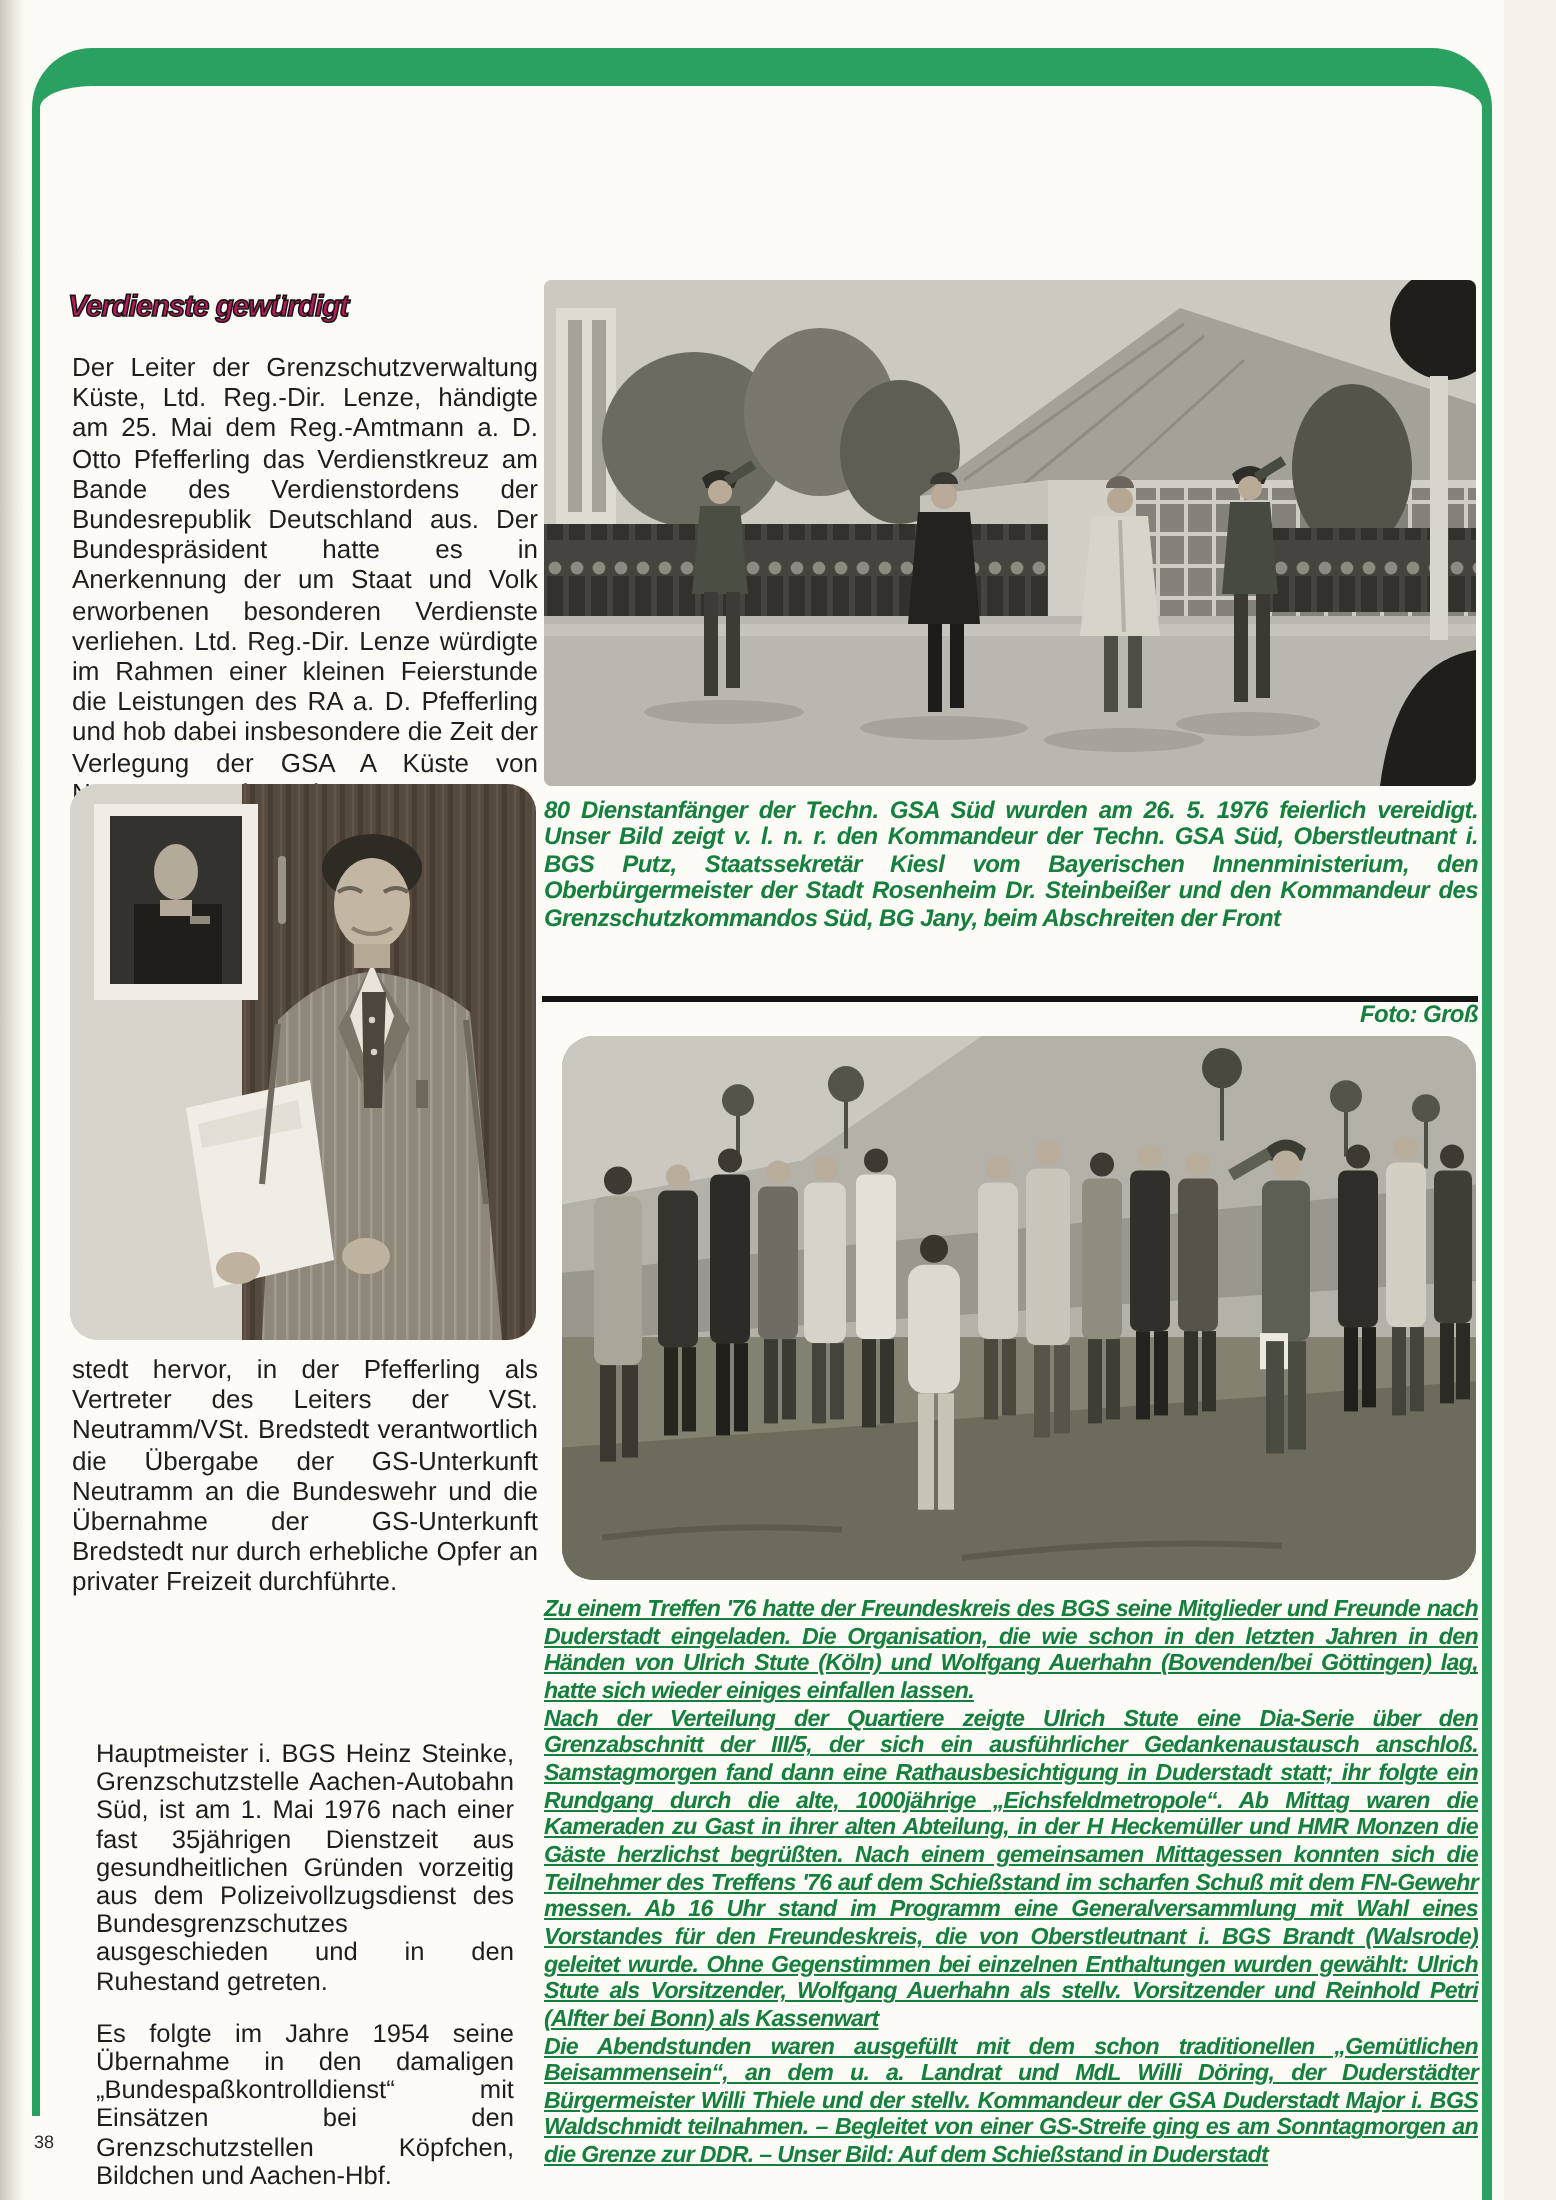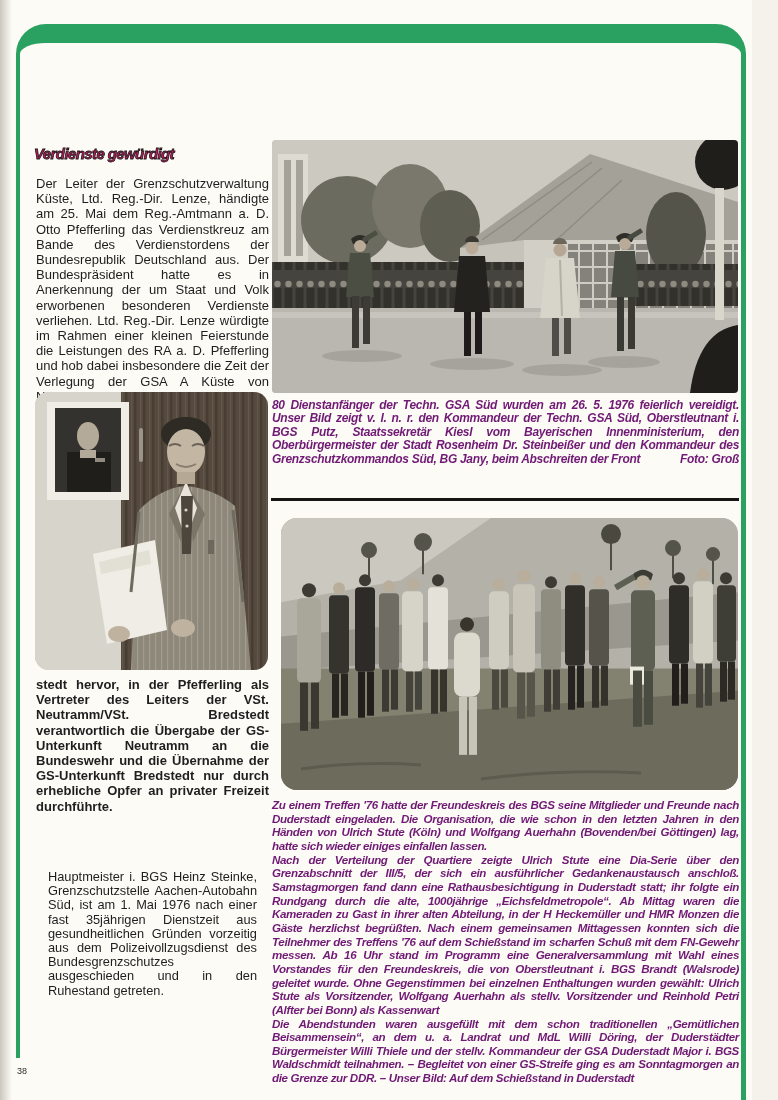--- a/index.html
+++ b/index.html
@@ -26,39 +26,39 @@
 
   
   .headline{position:absolute;left:34px;width:244px;
     font-size:15px;line-height:25px;font-weight:700;font-style:italic;
     letter-spacing:-0.6px;color:#be185d;-webkit-text-stroke:0.8px #161616;}
   .h1{top:141px;}
   .h2{top:812px;}
   .bodytext{position:absolute;left:36px;width:233px;font-size:13px;line-height:15.2px;
     color:var(--ink);text-align:justify;}
   .p1{top:176px;}
-  .p2{top:677px;font-weight:bold;}
+  .p2{top:677px;}
   .a2{top:858px;line-height:14.2px;font-size:12.8px;}
   .a2 p{margin:12px;text-align:justify;}
 
   
   .photo{position:absolute;overflow:hidden;background:#c9c6bf;}
   .photo svg{display:block;width:100%;height:100%;}
   .portrait{left:35px;top:392px;width:233px;height:278px;border-radius:14px;}
   .parade{left:272px;top:140px;width:466px;height:253px;border-radius:4px;}
   .group{left:281px;top:518px;width:457px;height:272px;border-radius:16px;}
 
   
-  .caption{position:absolute;left:272px;width:467px;color:#701a75;
+  .caption{position:absolute;left:272px;width:467px;color:#15803d;
     font-style:italic;font-weight:700;text-align:justify;}
   .cap1{top:399px;font-size:12px;line-height:13.4px;letter-spacing:-0.3px;}
-  .cap1 .credit{float:right;}
+  .cap1 .credit{float:right;margin-top:48px;}
   .rule{position:absolute;left:271px;top:498px;width:468px;height:3px;background:#151515;}
   .cap2{top:798px;font-size:11.6px;line-height:13.65px;letter-spacing:-0.35px;}
-  .cap2 p{margin:0;text-align:justify;}
+  .cap2 p{margin:0;text-align:justify;text-decoration:underline;}
 </style>
 </head>
 <body>
 
 <div class="stage">
   <div class="edge-left"></div>
   <div class="edge-right"></div>
   <div class="green-frame"></div>
   <div class="frame-mask"></div>
   <div class="pageno">38</div>
@@ -110,20 +110,21 @@
       <ellipse cx="148" cy="236" rx="12" ry="9" fill="#bfb3a0"></ellipse>
       <path d="M104,120 L96,200" stroke="#6f6a5e" stroke-width="3" fill="none"></path>
       <path d="M198,118 L208,210" stroke="#6f6a5e" stroke-width="3" fill="none"></path>
     </svg>
   </div>
 
   <div class="bodytext p2">stedt hervor, in der Pfefferling als Vertreter des Leiters der VSt. Neutramm/VSt. Bredstedt verantwortlich die Übergabe der GS-Unterkunft Neutramm an die Bundeswehr und die Übernahme der GS-Unterkunft Bredstedt nur durch erhebliche Opfer an privater Freizeit durchführte.</div>
 
   <div class="bodytext a2">
     <p>Hauptmeister i. BGS Heinz Steinke, Grenzschutzstelle Aachen-Autobahn Süd, ist am 1. Mai 1976 nach einer fast 35jährigen Dienstzeit aus gesundheitlichen Gründen vorzeitig aus dem Polizeivollzugsdienst des Bundesgrenzschutzes ausgeschieden und in den Ruhestand getreten.</p>
+    <p>Es folgte im Jahre 1954 seine Übernahme in den damaligen „Bundespaßkontrolldienst“ mit Einsätzen bei den Grenzschutzstellen Köpfchen, Bildchen und Aachen-Hbf.</p>
   </div>
 
   <div class="photo parade">
     <svg viewBox="0 0 466 253" preserveAspectRatio="none" aria-hidden="true">
       <defs>
         <pattern id="troops" width="11" height="46" patternUnits="userSpaceOnUse">
           <rect width="11" height="46" fill="#45443e"></rect>
           <circle cx="5.5" cy="6" r="3.2" fill="#8d8a80"></circle>
           <rect x="1.5" y="10" width="8" height="28" fill="#32312c"></rect>
         </pattern>

